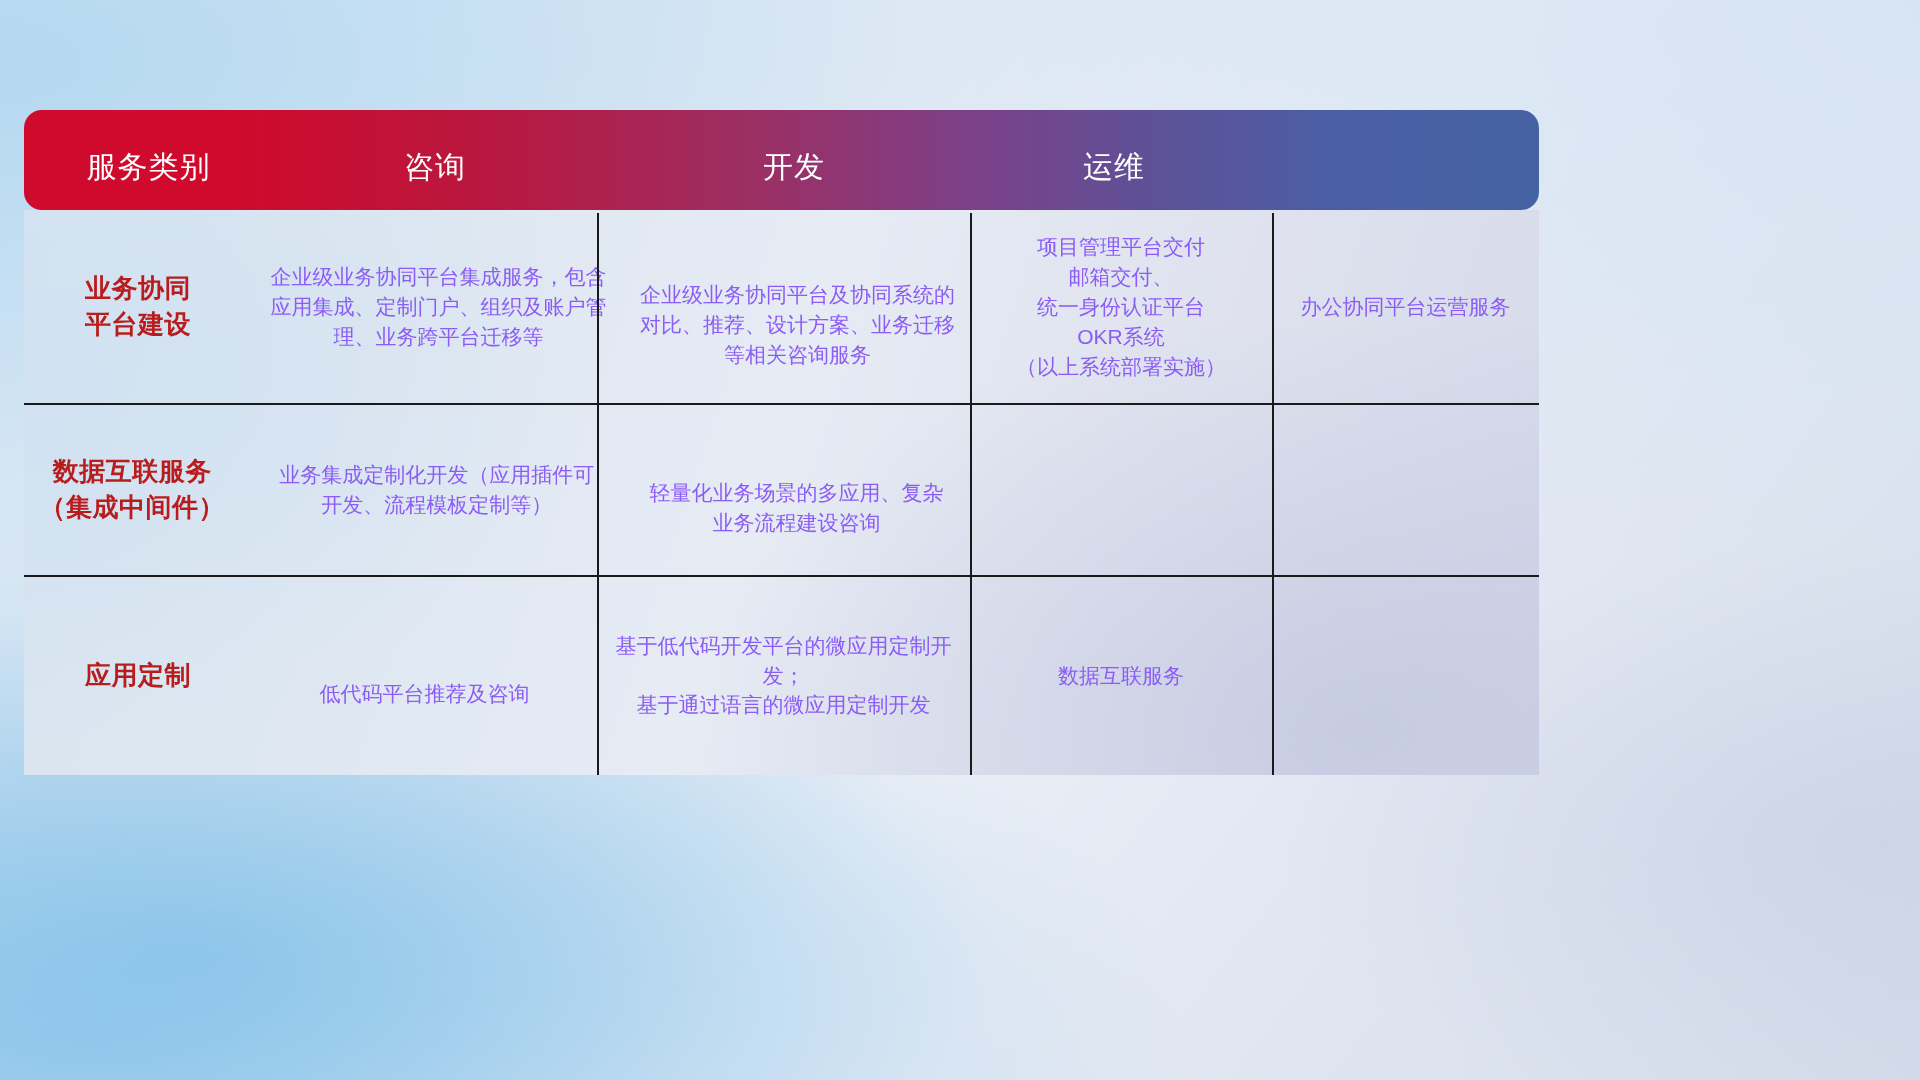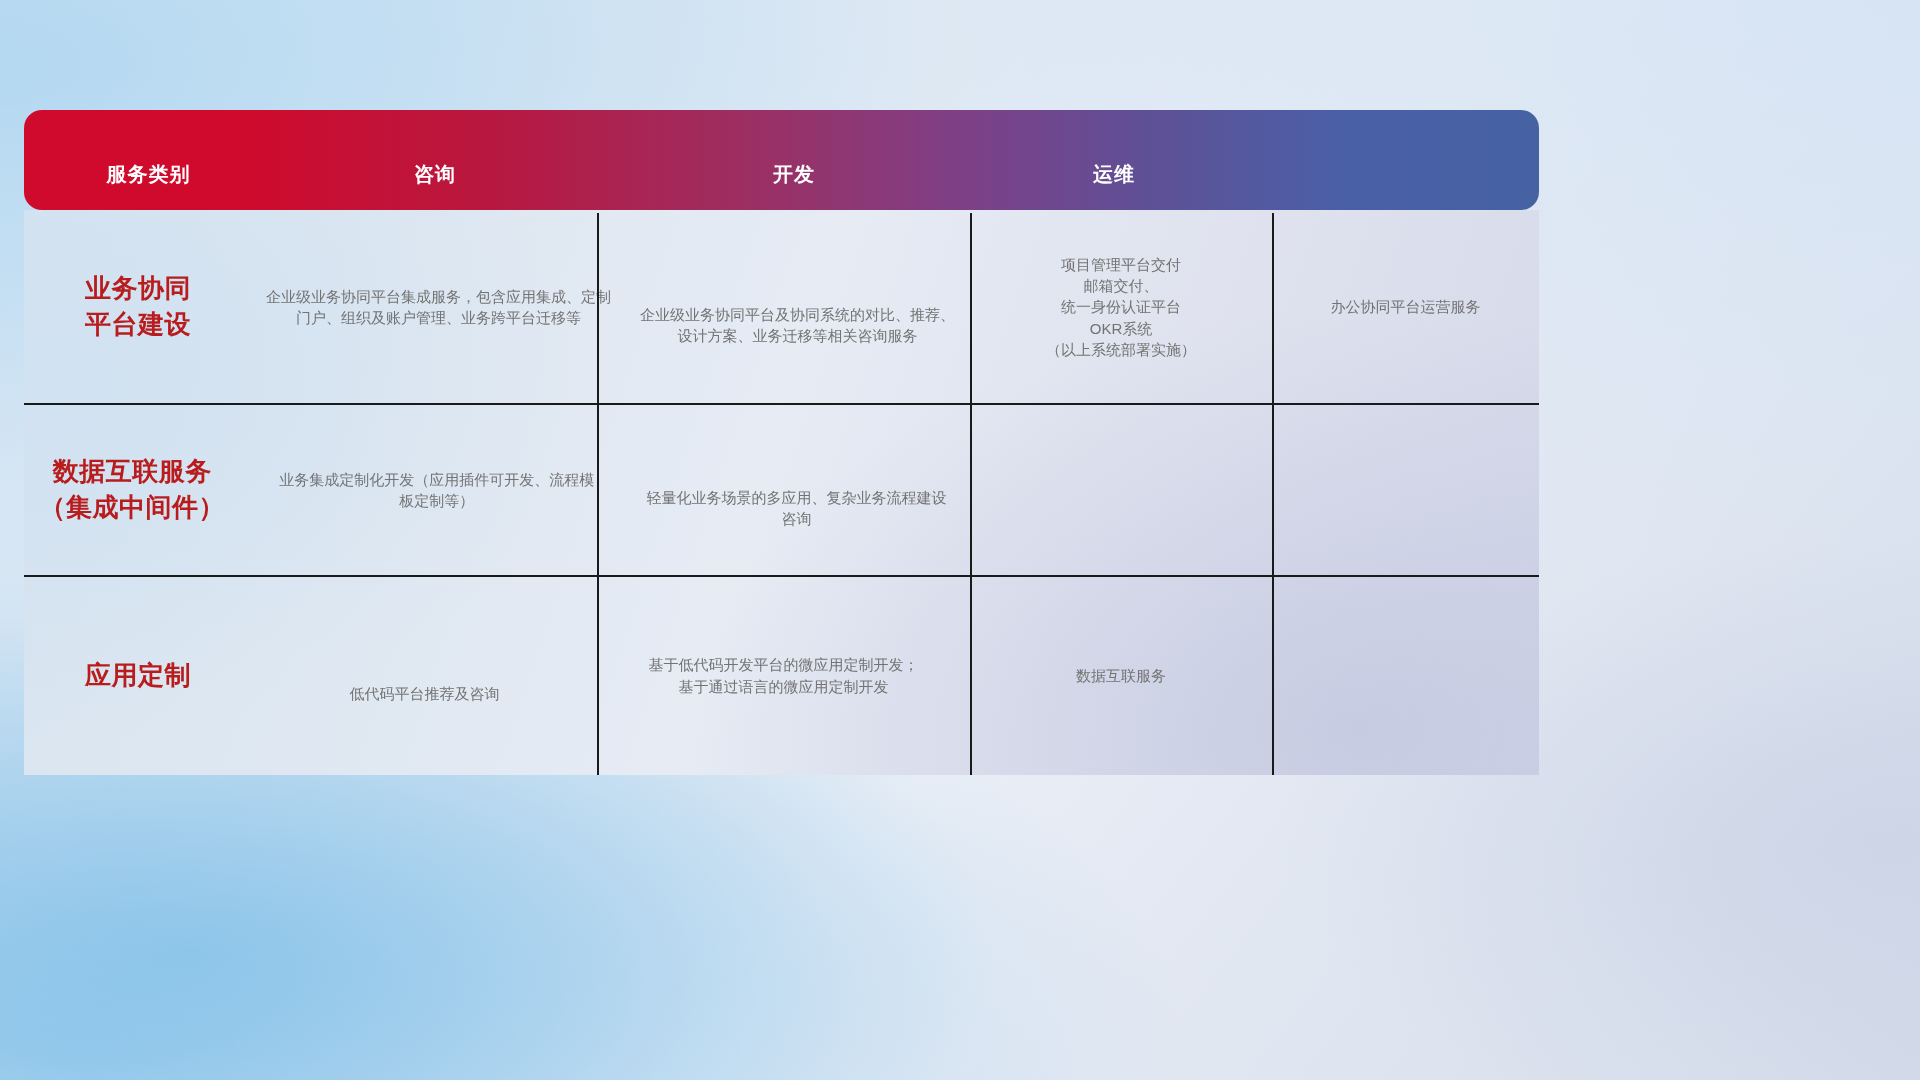--- a/index.html
+++ b/index.html
@@ -75,22 +75,22 @@
         #5f5096 74%,
         #4a5fa6 87%,
         #4562a3 100%);
     display: flex;
     align-items: flex-end;
     overflow: hidden;
   }
 
   .th {
     color: #ffffff;
-    font-size: 20px;
-    font-weight: bold;
+    font-size: 30px;
+    font-weight: normal;
     letter-spacing: 1px;
     text-align: center;
     padding-bottom: 22px;
     white-space: nowrap;
     padding-left: 21px;
   }
 
   
   .c1 { width: 228px; }
   .c2 { width: 345px; margin-top: 36px; }
@@ -109,23 +109,23 @@
   }
   #row-1 { top: 100px;  height: 194px; }
   #row-2 { top: 294px;  height: 172px; gap: 20px; }
   #row-3 { top: 466px;  height: 199px; }
 
   .cell {
     display: flex;
     align-items: center;
     justify-content: center;
     text-align: center;
-    font-size: 15px;
+    font-size: 21px;
     line-height: 1.42;
-    color: #737373;
+    color: #8b5cf6;
     padding: 6px 12px;
   }
 
   .cat {
     font-size: 26px;
     font-weight: bold;
     color: #b91c1c;
     line-height: 1.38;
     letter-spacing: 0.5px;
   }

